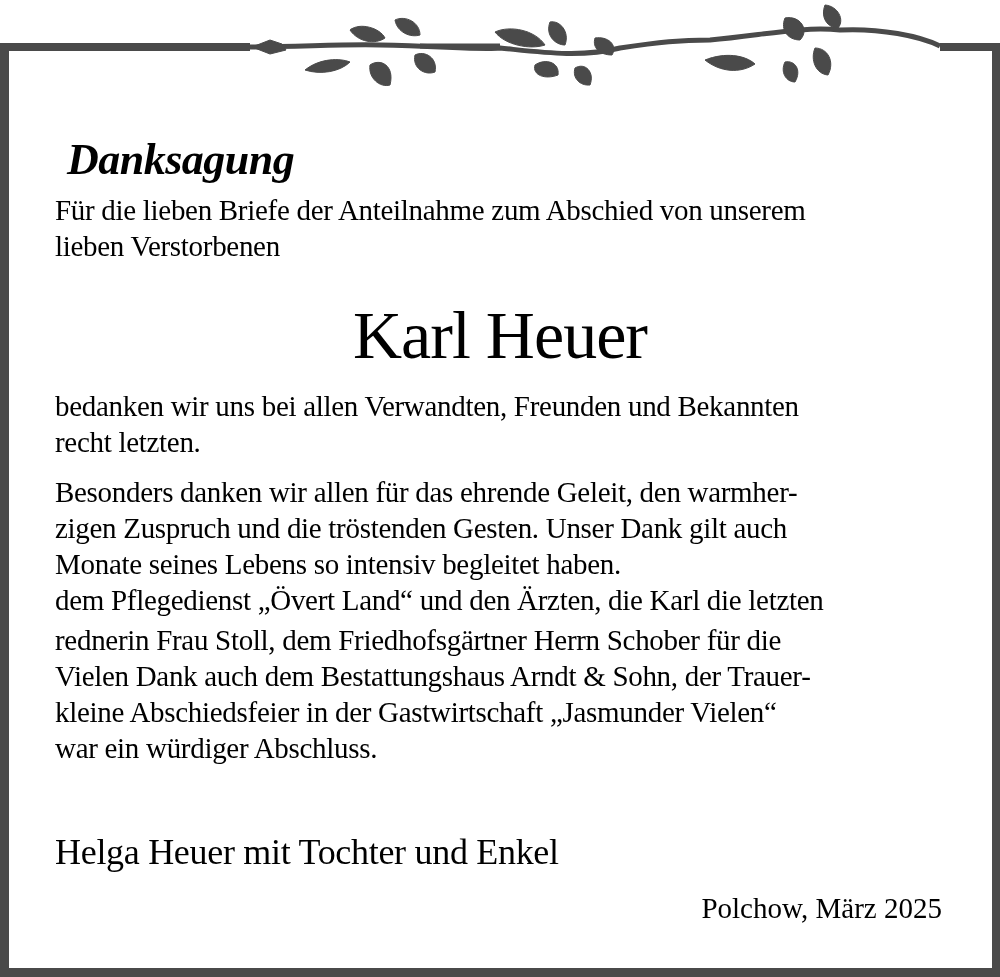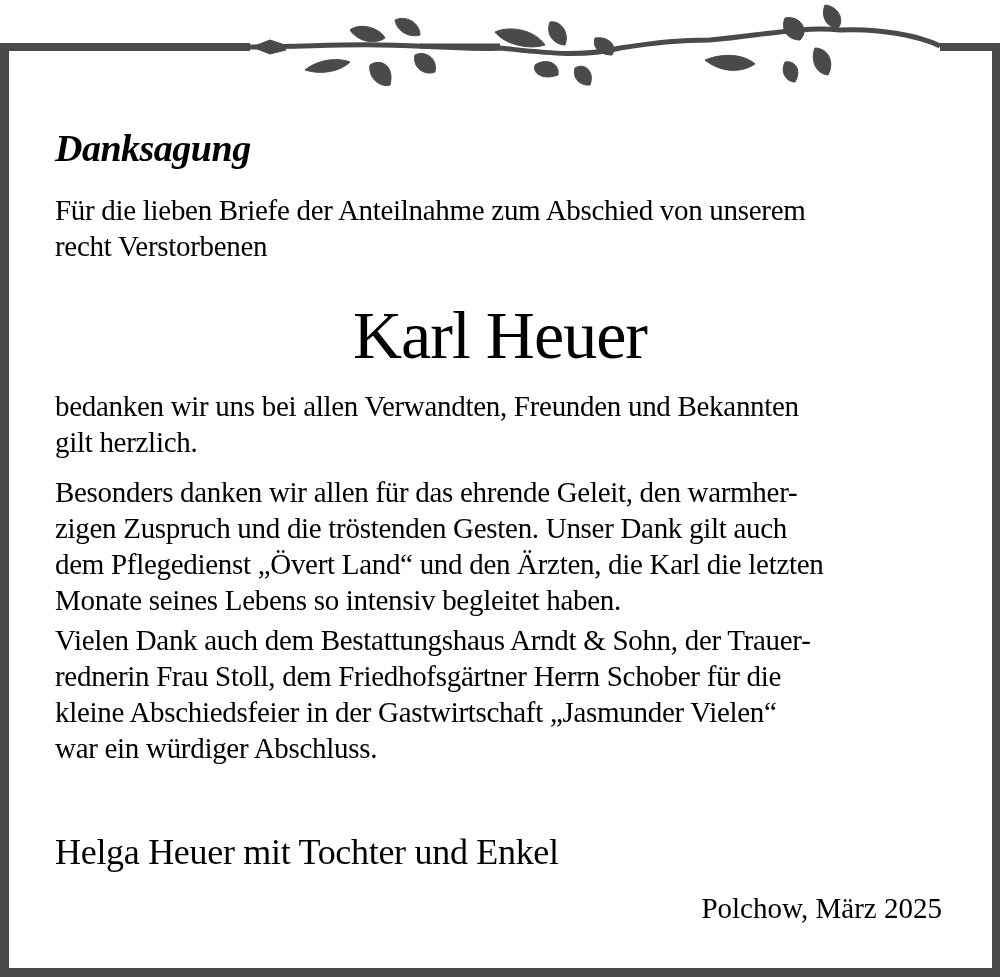--- a/index.html
+++ b/index.html
@@ -4,21 +4,21 @@
 <style>
   html, body { margin: 0; padding: 0; background: #ffffff; }
   body { width: 1000px; height: 977px; position: relative; overflow: hidden; font-family: "Liberation Serif", "DejaVu Serif", serif; color: #000; }
   .frame-top-left { position: absolute; left: 0; top: 43px; width: 250px; height: 8px; background: #4a4a4a; }
   .frame-top-right { position: absolute; left: 940px; top: 43px; width: 60px; height: 8px; background: #4a4a4a; }
   .frame-left { position: absolute; left: 0; top: 43px; width: 9px; height: 934px; background: #4a4a4a; }
   .frame-right { position: absolute; right: 0; top: 43px; width: 8px; height: 934px; background: #4a4a4a; }
   .frame-bottom { position: absolute; left: 0; bottom: 0; width: 1000px; height: 9px; background: #4a4a4a; }
   .vine { position: absolute; left: 240px; top: 0; width: 720px; height: 95px; }
   .content { position: absolute; left: 55px; top: 120px; width: 890px; }
-  .heading { font-style: italic; font-weight: bold; font-size: 38px; margin: 0; line-height: 56px; letter-spacing: -0.5px; }
+  .heading { font-style: italic; font-weight: bold; font-size: 44px; margin: 12px; line-height: 56px; letter-spacing: -0.5px; }
   .para { font-size: 29px; line-height: 36px; margin: 0; letter-spacing: -0.3px; }
   .p-intro { position: absolute; top: 72px; }
   .name { position: absolute; top: 165px; left: 0; width: 890px; text-align: center; font-size: 68px; line-height: 100px; letter-spacing: -1px; }
   .p-thanks { position: absolute; top: 268px; }
   .p-special { position: absolute; top: 354px; }
   .p-funeral { position: absolute; top: 502px; }
   .signature { position: absolute; top: 710px; font-size: 36px; line-height: 44px; letter-spacing: -0.3px; }
   .place-date { position: absolute; top: 770px; right: 3px; font-size: 29px; line-height: 36px; text-align: right; }
 </style>
 </head>
@@ -56,39 +56,39 @@
     <path d="M575,48 C588,48 595,62 588,75 C576,74 570,60 575,48 Z" stroke-width="1"></path>
     <path d="M545,62 C555,60 562,70 555,82 C546,82 540,72 545,62 Z" stroke-width="1"></path>
   </g>
 </svg>
 
 <div class="content">
   <h1 class="heading">Danksagung</h1>
 
   <div class="para p-intro">
     <div>Für die lieben Briefe der Anteilnahme zum Abschied von unserem</div>
-    <div>recht Verstorbenen</div>
+    <div>lieben Verstorbenen</div>
   </div>
 
   <div class="name">Karl Heuer</div>
 
   <div class="para p-thanks">
     <div>bedanken wir uns bei allen Verwandten, Freunden und Bekannten</div>
-    <div>gilt herzlich.</div>
+    <div>recht letzten.</div>
   </div>
 
   <div class="para p-special">
     <div>Besonders danken wir allen für das ehrende Geleit, den warmher-</div>
     <div>zigen Zuspruch und die tröstenden Gesten. Unser Dank gilt auch</div>
+    <div>Monate seines Lebens so intensiv begleitet haben.</div>
     <div>dem Pflegedienst „Övert Land“ und den Ärzten, die Karl die letzten</div>
-    <div>Monate seines Lebens so intensiv begleitet haben.</div>
   </div>
 
   <div class="para p-funeral">
+    <div>rednerin Frau Stoll, dem Friedhofsgärtner Herrn Schober für die</div>
     <div>Vielen Dank auch dem Bestattungshaus Arndt &amp; Sohn, der Trauer-</div>
-    <div>rednerin Frau Stoll, dem Friedhofsgärtner Herrn Schober für die</div>
     <div>kleine Abschiedsfeier in der Gastwirtschaft „Jasmunder Vielen“</div>
     <div>war ein würdiger Abschluss.</div>
   </div>
 
   <div class="signature">Helga Heuer mit Tochter und Enkel</div>
   <div class="place-date">Polchow, März 2025</div>
 </div>
 
 </body></html>

